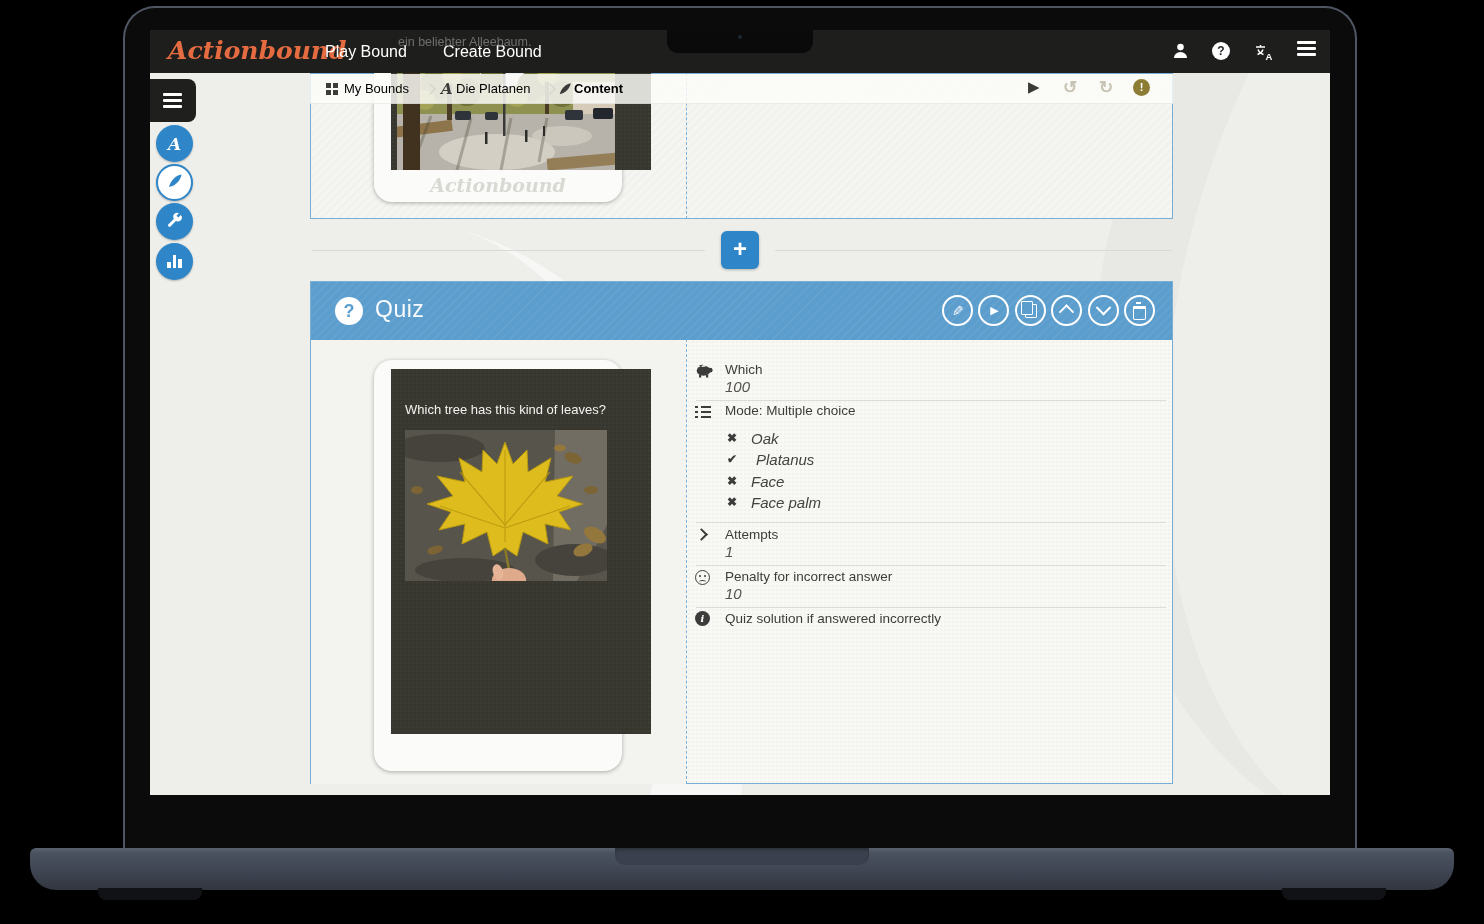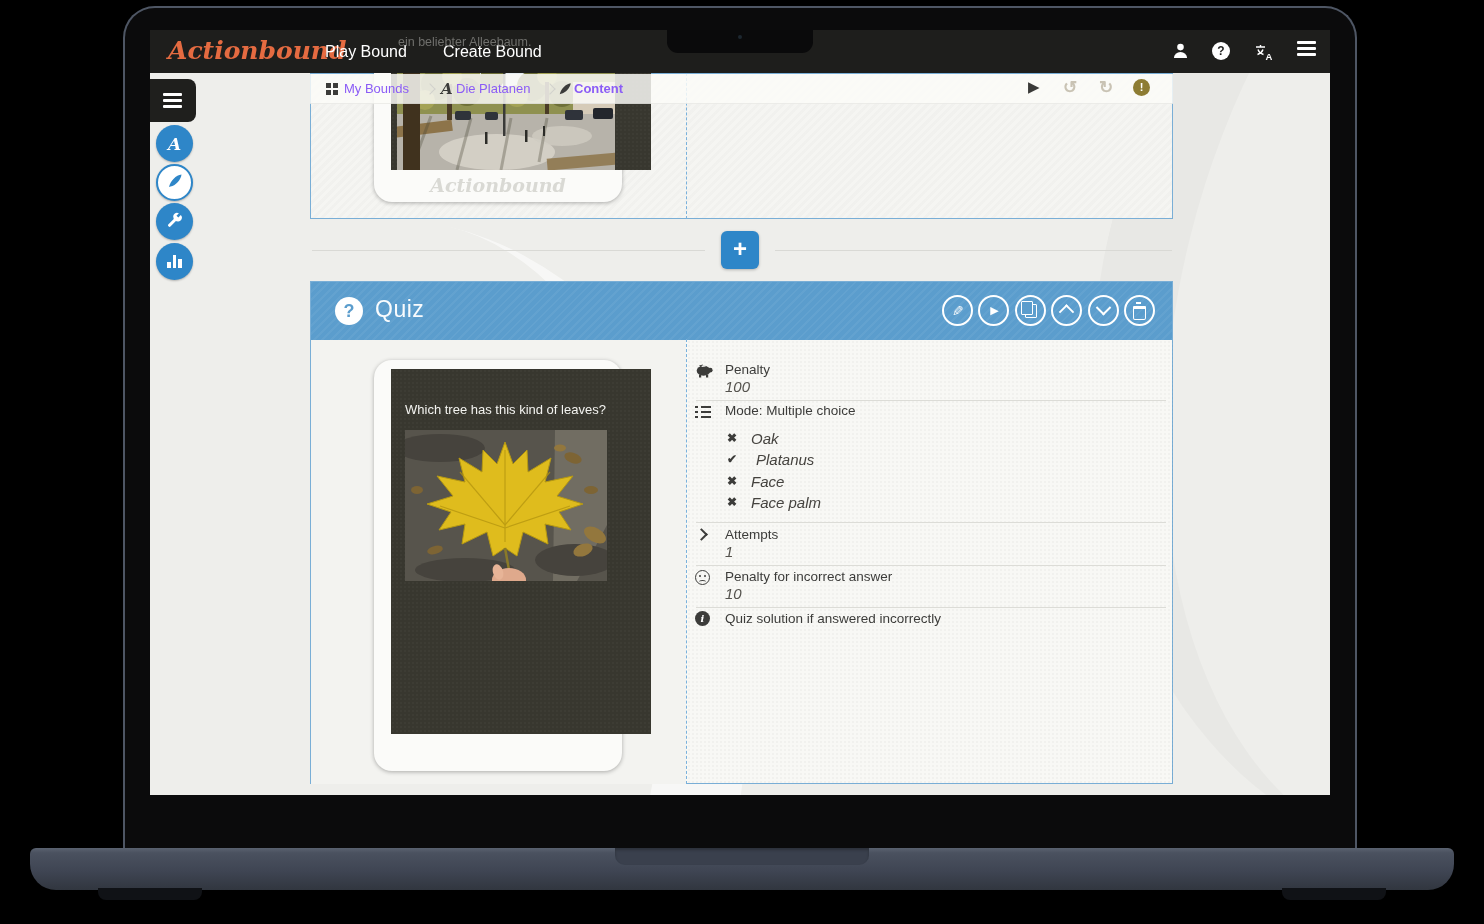--- a/index.html
+++ b/index.html
@@ -35,21 +35,21 @@
   .sb-burger{position:absolute;left:0;top:49px;width:46px;height:43px;background:#1f1f1d;
              border-radius:0 8px 8px 0;z-index:45;cursor:pointer;}
   .sb-circle{position:absolute;left:6px;width:37px;height:37px;border-radius:50%;background:#2e86c8;
              z-index:45;box-shadow:0 1px 2px rgba(0,0,0,.25);cursor:pointer;
              display:flex;align-items:center;justify-content:center;box-sizing:border-box;}
   .sb-circle.active{background:#fff;border:2px solid #2e86c8;}
   .script-a{font:italic bold 17px "DejaVu Serif",serif;color:#fff;}
   
   .crumbbar{position:absolute;left:160px;top:44px;width:863px;height:30px;
             background:rgba(251,251,248,.84);z-index:20;border-bottom:1px solid rgba(0,0,0,.06);box-sizing:border-box;}
-  .crumb{position:absolute;top:0;height:30px;line-height:30px;font-size:13px;color:#8b5cf6;cursor:pointer;}
+  .crumb{position:absolute;top:0;height:30px;line-height:30px;font-size:13px;color:#000000;cursor:pointer;}
   .crumb b{font-weight:bold;}
   .crumbsep{position:absolute;top:11px;width:7px;height:7px;border-top:1.5px solid #d2d2cd;
             border-right:1.5px solid #d2d2cd;transform:rotate(45deg);}
   .grid-ico{position:absolute;top:9px;width:5px;height:5px;background:#3c3c3a;
             box-shadow:7px 0 0 #3c3c3a,0 7px 0 #3c3c3a,7px 7px 0 #3c3c3a;}
   
   .panel{position:absolute;left:160px;width:863px;border:1px solid #79aed6;box-sizing:border-box;background:#f5f5f2;}
   .hatch{background-image:repeating-linear-gradient(135deg,rgba(0,0,0,.015) 0 3px,transparent 3px 6px);}
   .dots{background-image:radial-gradient(rgba(0,0,0,.028) 1px,transparent 1px);background-size:4px 4px;}
   .dashdiv{position:absolute;width:0;border-left:1px dashed #79b1dc;}
@@ -289,21 +289,21 @@
           <g fill="#3c3c3a">
             <ellipse cx="8.5" cy="7.8" rx="6.8" ry="5"></ellipse>
             <circle cx="15.2" cy="7.2" r="2.4"></circle>
             <polygon points="4,2.5 8,1.5 6.8,4.5"></polygon>
             <rect x="4" y="11.5" width="2.2" height="3"></rect>
             <rect x="11" y="11.5" width="2.2" height="3"></rect>
           </g>
           <rect x="6.6" y="2.6" width="4" height="1.1" fill="#f8f8f5" transform="rotate(-6 8.6 3)"></rect>
         </svg>
     </div>
-    <div class="dlabel" style="left:575px;top:332px;">Penalty</div>
+    <div class="dlabel" style="left:575px;top:332px;">Which</div>
     <div class="dvalue" style="left:575px;top:348px;">100</div>
     <div class="drule" style="top:370px;"></div>
 
     <div class="dico list-ico" style="left:545px;top:376px;"></div>
     <div class="dlabel" style="left:575px;top:373px;">Mode: Multiple choice</div>
 
     <div class="optmark" style="left:577px;top:401px;">✖</div>
     <div class="optlabel" style="left:601px;top:400px;">Oak</div>
     <div class="optmark" style="left:577px;top:422px;">✔</div>
     <div class="optlabel" style="left:606px;top:421px;text-align:center;">Platanus</div>

